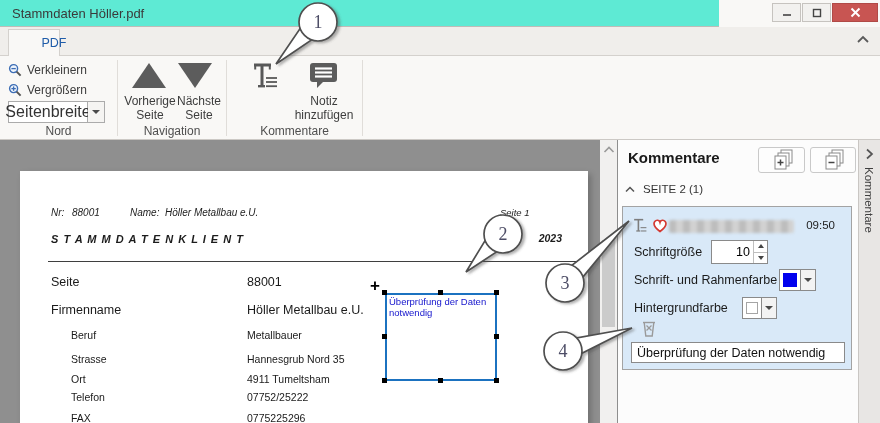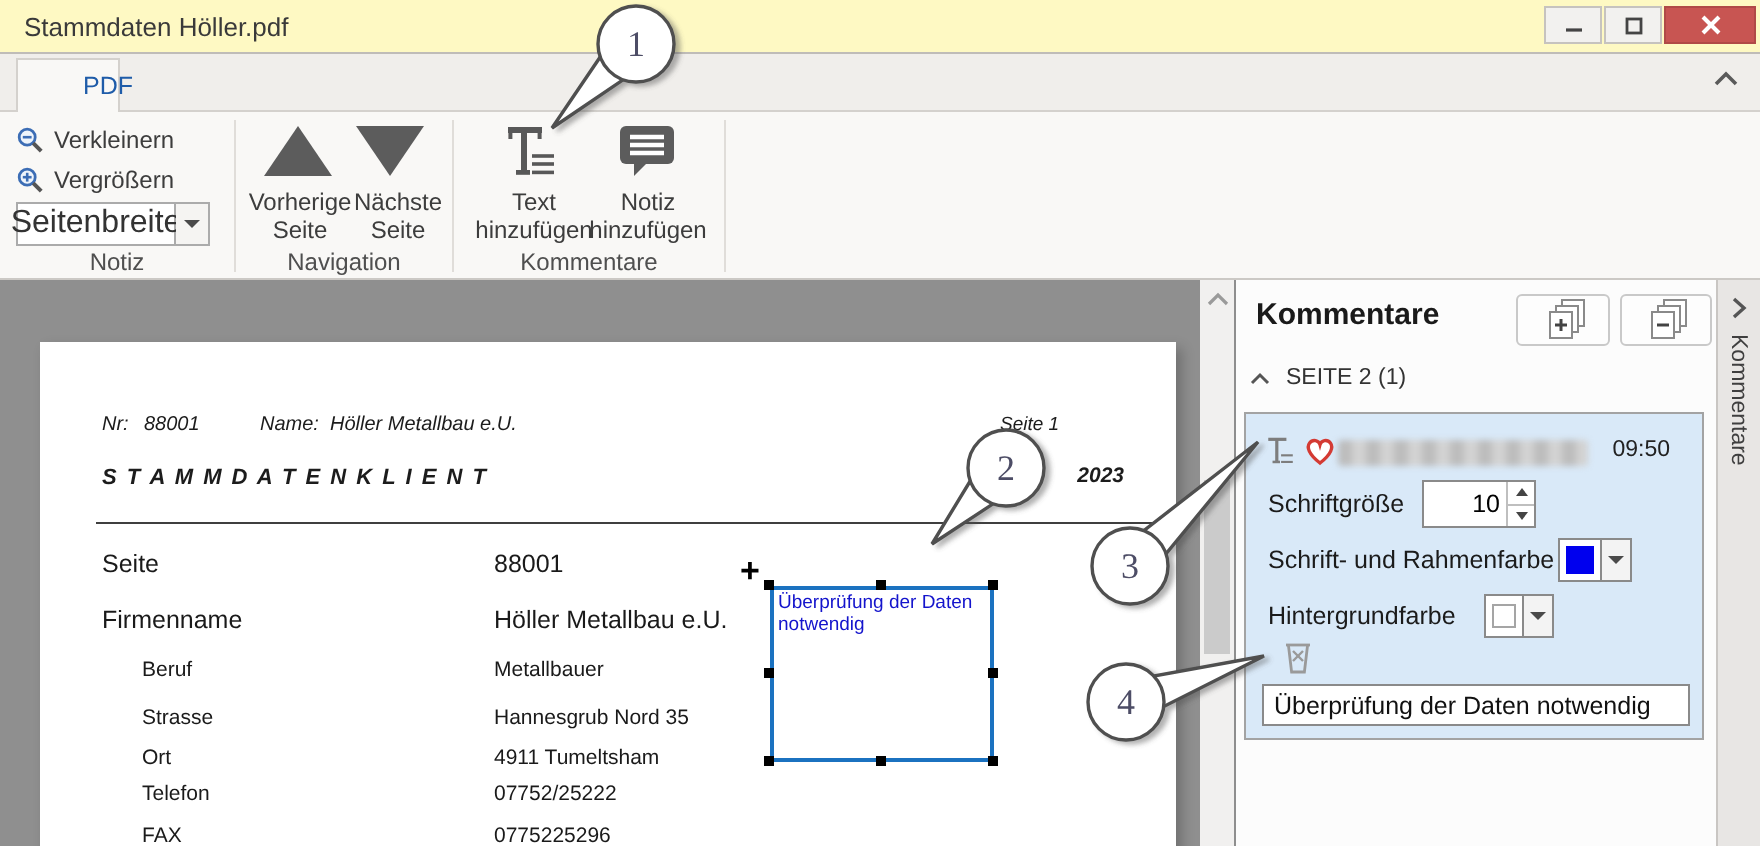--- a/index.html
+++ b/index.html
@@ -2,21 +2,21 @@
 <html><head>
 <meta charset="utf-8">
 <style>
   * { margin:0; padding:0; box-sizing:border-box; }
   body { font-family:"Liberation Sans", sans-serif; background:#e5e5e5; }
   .screen { position:relative; width:880px; height:423px; background:#f9f8f6; overflow:hidden;
             font-family:"Liberation Sans", sans-serif; }
   .abs { position:absolute; }
 
   
-  .titlebar { position:absolute; left:0; top:0; width:880px; height:27px; background:#fef9c3;
+  .titlebar { position:absolute; left:0; top:0; width:719px; height:27px; background:#5eead4;
               border-bottom:1px solid #bfbcb8; }
   .title-text { position:absolute; left:12px; top:6px; font-size:13px; color:#3a3a3a; }
   .winbtn { position:absolute; top:3px; height:19px; border:1px solid #c6c3bf; background:#f2f1ef;
             display:flex; align-items:center; justify-content:center; }
   .winbtn.close { border-color:#b04a47; }
 
   
   .tabrow { position:absolute; left:0; top:27px; width:880px; height:29px; background:#f0eeeb;
             border-bottom:1px solid #d4d1cd; }
   .tab-pdf { position:absolute; left:8px; top:2px; width:52px; height:27px; background:#f9f8f6;
@@ -147,21 +147,21 @@
         <line x1="8.6" y1="8.6" x2="12.6" y2="12.6" stroke="#555" stroke-width="2"></line>
       </svg>
       <span>Vergrößern</span>
     </div>
     <div class="combo" style="left:8px; top:45px; width:80px; height:22px;">
       <span>Seitenbreite</span>
     </div>
     <div class="combo-arrow" style="left:88px; top:45px; width:17px; height:22px;">
       <span class="caret-down"></span>
     </div>
-    <div class="grplabel" style="left:0; width:117px;">Notiz</div>
+    <div class="grplabel" style="left:0; width:117px;">Nord</div>
     <div class="sep" style="left:117px;"></div>
 
     <svg class="abs" style="left:131px; top:6px;" width="36" height="27">
       <polygon points="18,1 35,26 1,26" fill="#5c5c5c"></polygon>
     </svg>
     <svg class="abs" style="left:177px; top:6px;" width="36" height="27">
       <polygon points="1,1 35,1 18,26" fill="#5c5c5c"></polygon>
     </svg>
     <div class="bigbtn-label" style="left:170px; width:58px;">Nächste Seite</div>
     <div class="bigbtn-label" style="left:121px; width:58px;">Vorherige Seite</div>
@@ -178,21 +178,20 @@
       <line x1="16" y1="22" x2="27" y2="22" stroke="#585858" stroke-width="1.8"></line>
       <line x1="16" y1="26.2" x2="27" y2="26.2" stroke="#585858" stroke-width="1.8"></line>
     </svg>
     <svg class="abs" style="left:308px; top:5px;" width="32" height="29">
       <rect x="2" y="2" width="27" height="19" rx="3" fill="#5c5c5c"></rect>
       <polygon points="9,20 16,20 9,27" fill="#5c5c5c"></polygon>
       <line x1="7" y1="7.5" x2="24" y2="7.5" stroke="#fff" stroke-width="2.2"></line>
       <line x1="7" y1="11.5" x2="24" y2="11.5" stroke="#fff" stroke-width="2.2"></line>
       <line x1="7" y1="15.5" x2="24" y2="15.5" stroke="#fff" stroke-width="2.2"></line>
     </svg>
-    <div class="bigbtn-label" style="left:231px; width:72px;">Text hinzufügen</div>
     <div class="bigbtn-label" style="left:286px; width:76px;">Notiz hinzufügen</div>
     <div class="grplabel" style="left:227px; width:135px;">Kommentare</div>
     <div class="sep" style="left:362px;"></div>
   </div>
 
   <div class="docarea">
     <div class="page">
 
       <span class="abs doc-it" style="left:31px; top:36px; font-size:10px;">Nr:</span>
       <span class="abs doc-it" style="left:52px; top:36px; font-size:10px;">88001</span>

